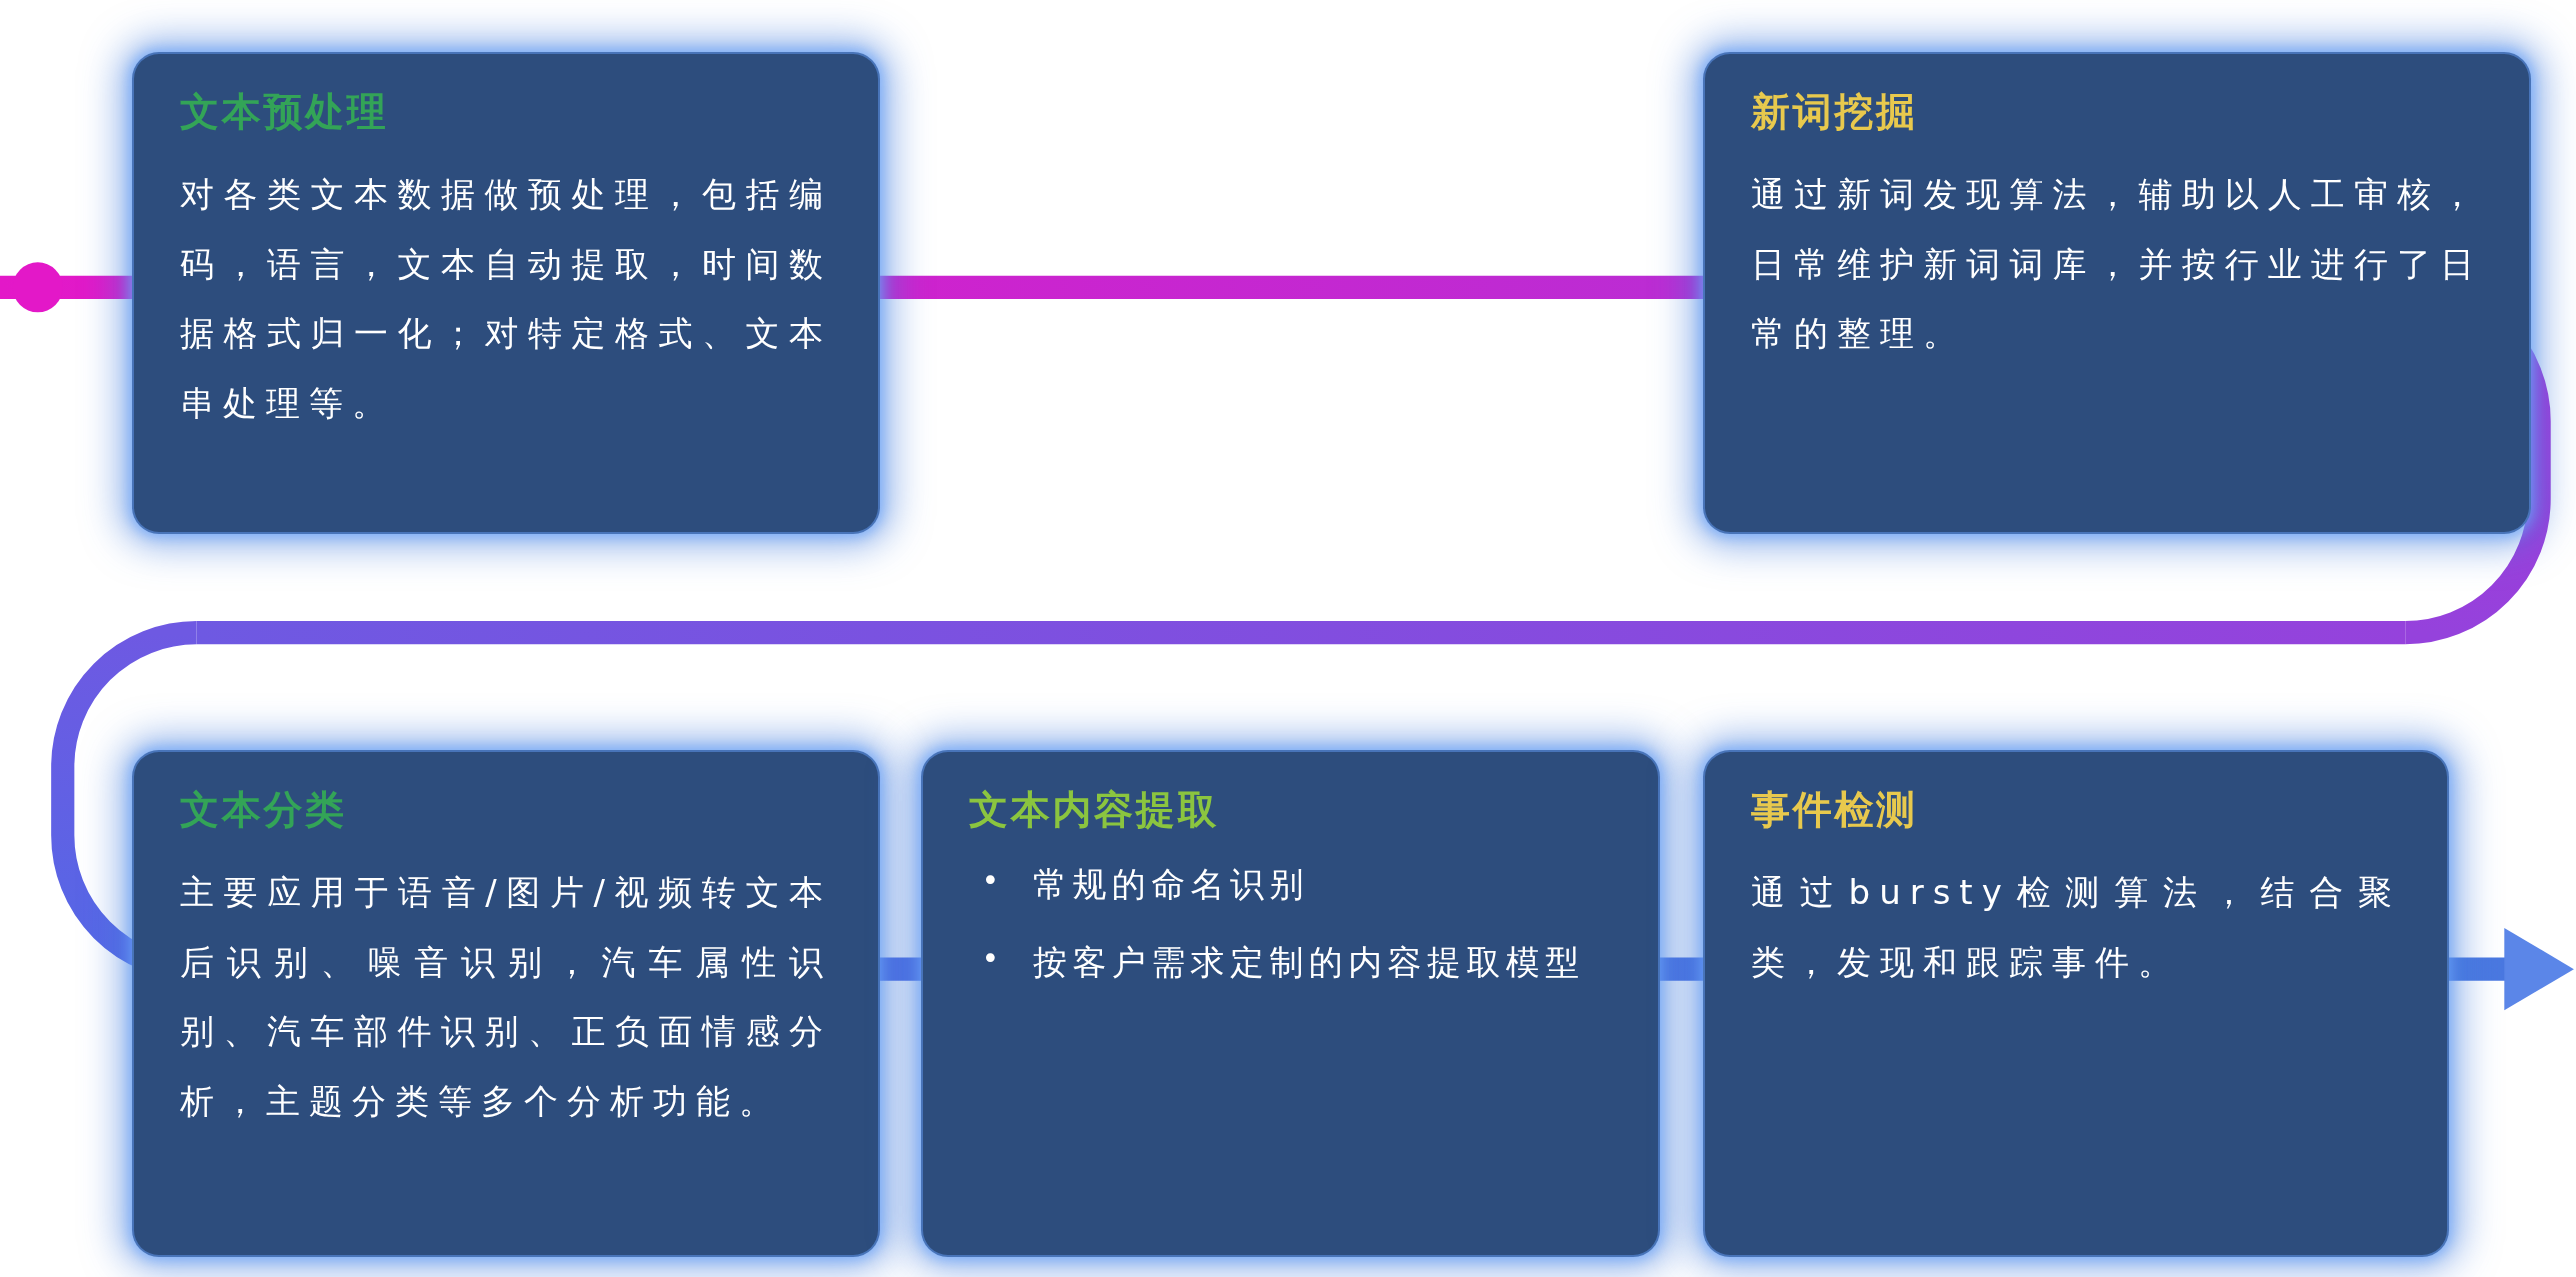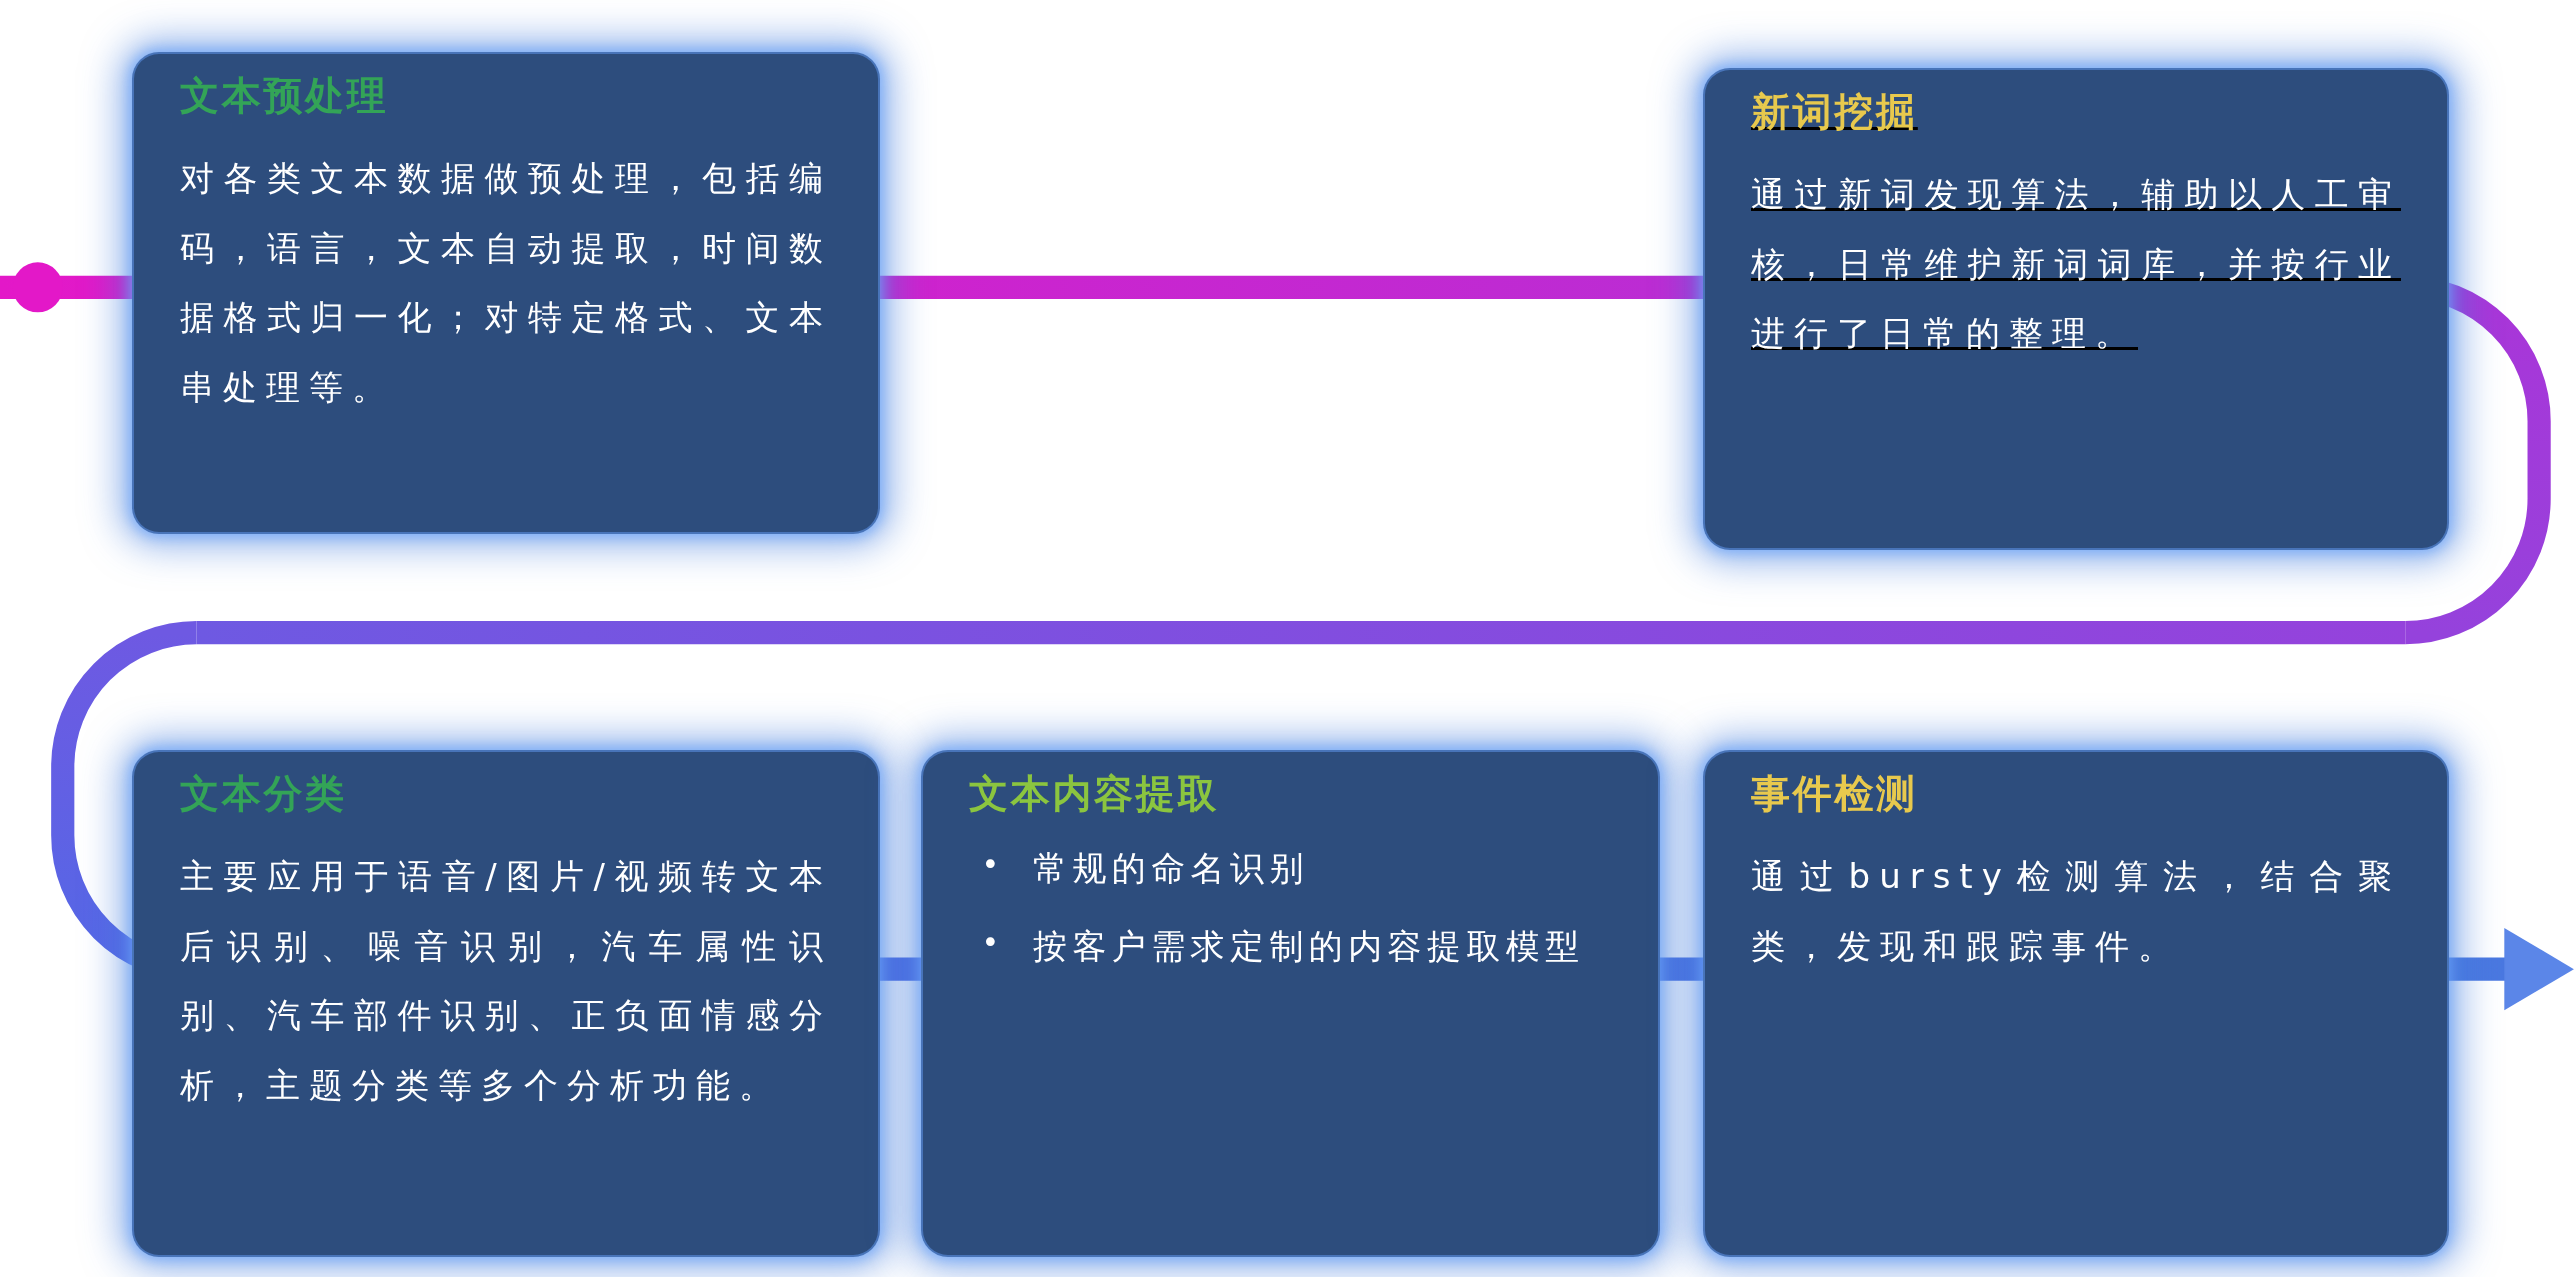--- a/index.html
+++ b/index.html
@@ -20,21 +20,21 @@
     width: 2576px; height: 1277px;
     z-index: 0;
   }
 
   .card {
     position: absolute;
     z-index: 1;
     background: #2d4d7d;
     border: 2.7px solid rgba(95, 150, 235, 0.55);
     border-radius: 27px;
-    padding: 16px 46px 36px 46px;
+    padding: 32px 46px 36px 46px;
     box-shadow:
       0 0 12.5px 2.7px rgba(110, 165, 250, 0.75),
       0 0 37px 12.5px rgba(70, 125, 220, 0.55);
   }
 
   .card-title {
     font-size: 39px;
     font-weight: 700;
     letter-spacing: 2.7px;
     line-height: 1.35;
@@ -70,21 +70,21 @@
     position: absolute;
     left: 12.5px;
     top: 0;
     color: #ffffff;
     font-size: 30px;
   }
 
   
   .card-1 { left: 132px;  top: 52px;  width: 748px; height: 482px; }
   .card-2 { left: 921px; top: 52px;  width: 739px; height: 482px; }
-  .card-3 { left: 1703px; top: 68px;  width: 746px; height: 482px; text-decoration: underline; }
+  .card-3 { left: 1703px; top: 52px;  width: 828px; height: 482px; }
   .card-4 { left: 132px;  top: 750px; width: 748px; height: 507px; }
   .card-5 { left: 921px; top: 750px; width: 739px; height: 507px; border-radius: 27px; }
   .card-6 { left: 1703px; top: 750px; width: 746px; height: 507px; }
 </style>
 </head>
 <body>
 
 <div class="stage">
 
   <svg class="flow-svg" viewBox="0 0 2886 1431" xmlns="http://www.w3.org/2000/svg">

